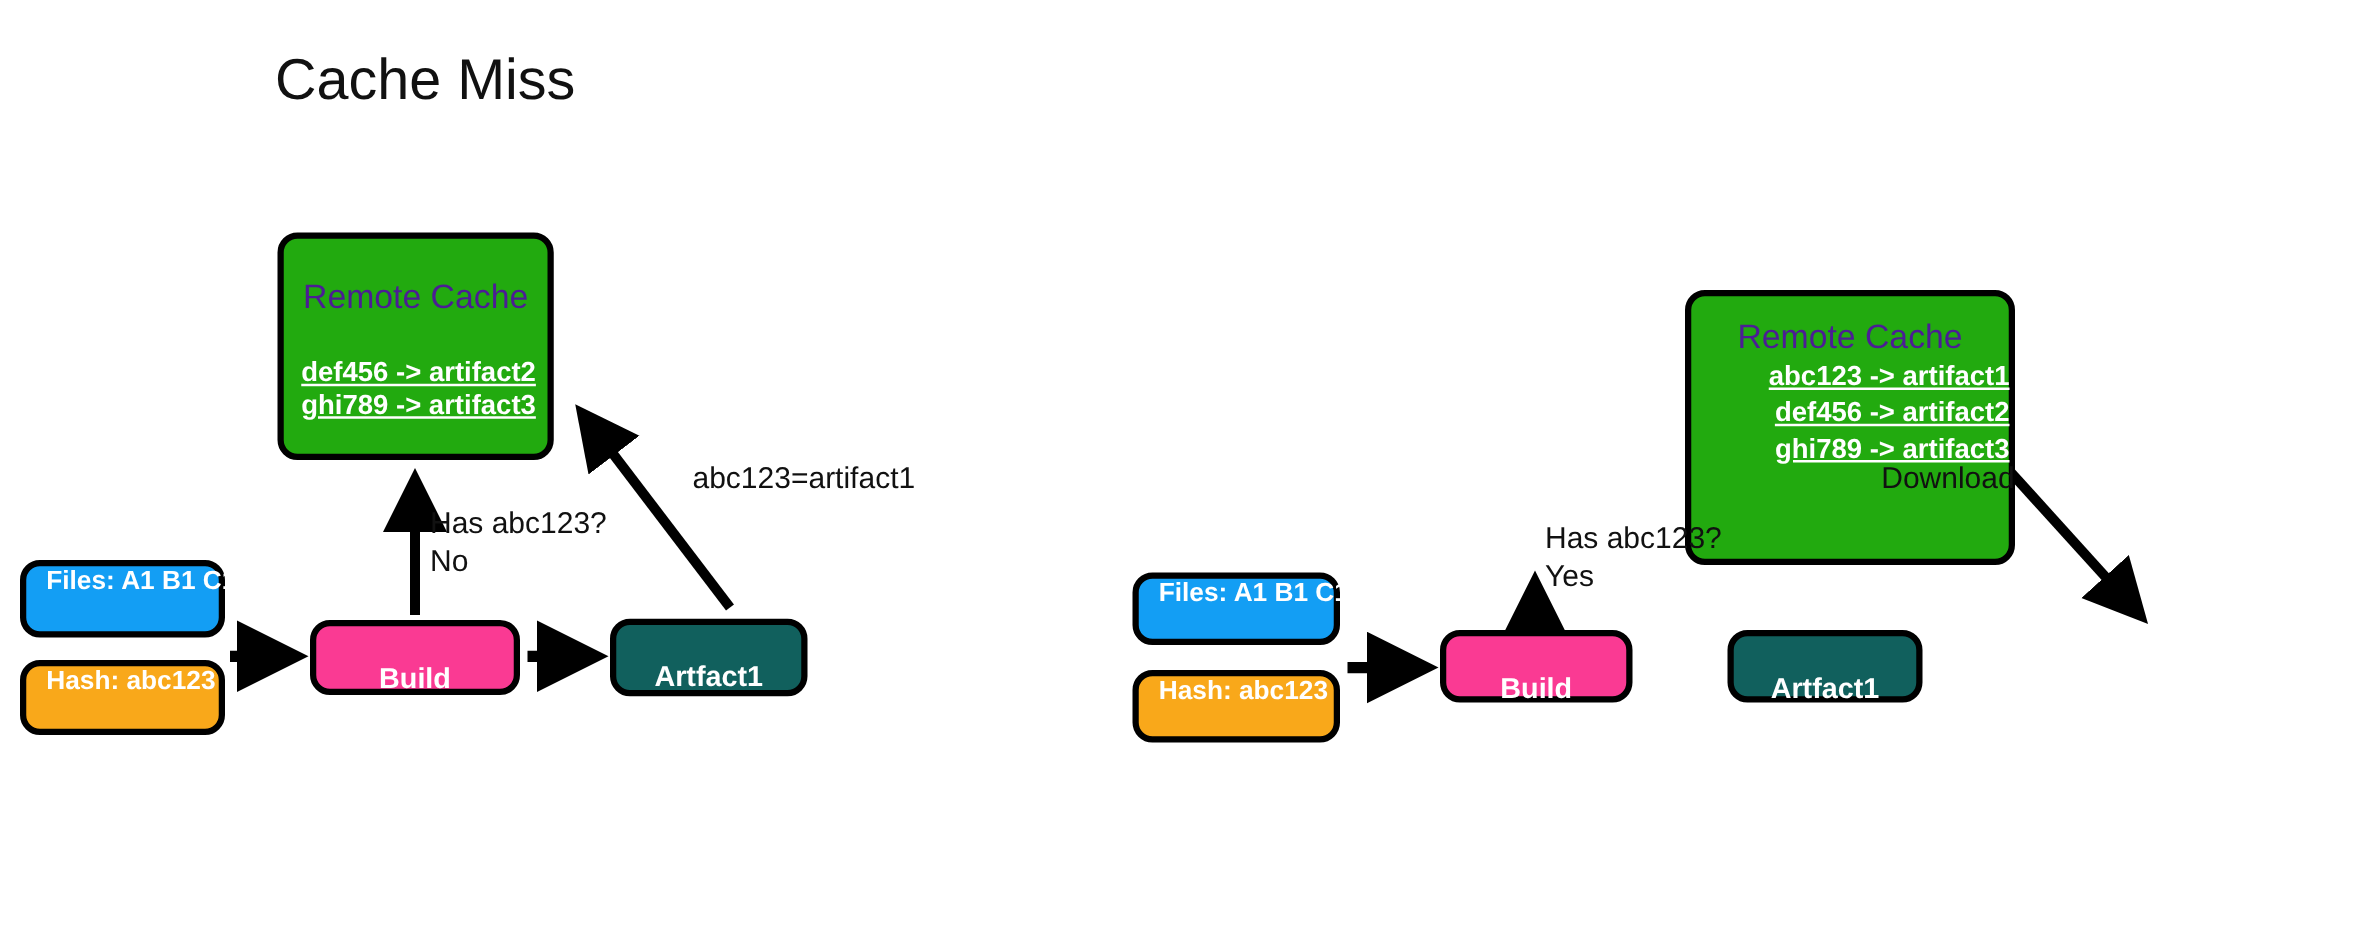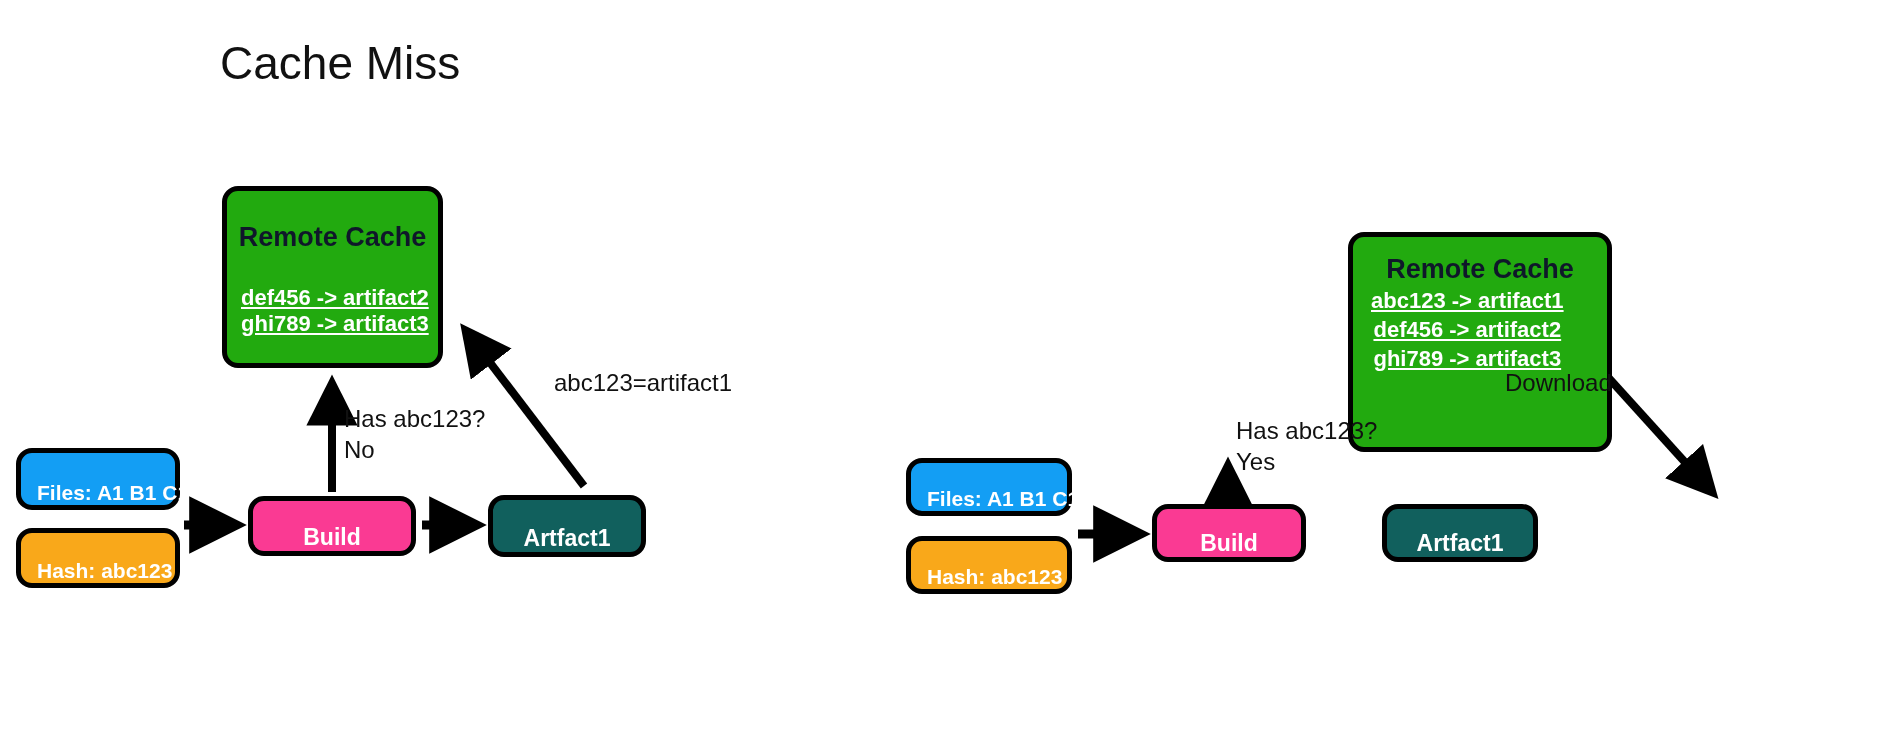--- a/index.html
+++ b/index.html
@@ -21,49 +21,49 @@
   }
 
   .node{
     position:absolute;
     box-sizing:border-box;
     border:5px solid #000000;
     border-radius:16px;
     display:flex;
     flex-direction:column;
     align-items:center;
-    justify-content:flex-end;
+    justify-content:flex-start;
     color:#ffffff;
     font-weight:bold;
     text-align:center;
   }
 
   .cache-title{
     font-size:27px;
-    font-weight:bold;
-    color:#0f172a;
+    font-weight:normal;
+    color:#4c1d95;
     line-height:1.05;
     white-space:nowrap;
   }
   .cache-line{
     font-size:22px;
     font-weight:bold;
     color:#ffffff;
     line-height:1.15;
     white-space:nowrap;
     text-decoration:underline;
   }
 
   .node-label{
     font-size:21px;
     font-weight:bold;
     color:#ffffff;
     white-space:nowrap;
   }
-  .node-label.big{font-size:23px;}
+  .node-label.big{font-size:23px;margin-top:28px;}
 
   .edge-label{
     position:absolute;
     font-size:24px;
     font-weight:400;
     color:#111111;
     line-height:1.28;
     white-space:pre;
   }
 
@@ -80,21 +80,21 @@
   #artfact-miss{left:488px;top:495px;width:158px;height:62px;background:#11605d;}
 
   #lbl-has-miss{left:344px;top:404px;}
   #lbl-upload-miss{left:538px;top:368px;margin-left:16px;}
 
   
   #title-hit{left:1132px;top:36px;}
   #cache-hit-box{left:1348px;top:232px;width:264px;height:220px;
       background:#22aa0f;justify-content:flex-start;padding-top:18px;}
   #cache-hit-box .cache-title{margin-bottom:4px;}
-  #cache-hit-box .cache-lines{text-align:center;padding-left:18px;align-self:flex-start;}
+  #cache-hit-box .cache-lines{text-align:right;padding-left:18px;align-self:flex-start;margin-left:44px;}
   #cache-hit-box .cache-line{line-height:1.30;}
 
   #files-hit{left:906px;top:458px;width:166px;height:58px;background:#139ef4;align-items:flex-start;padding-left:16px;}
   #hash-hit{left:906px;top:536px;width:166px;height:58px;background:#f9a81a;align-items:flex-start;padding-left:16px;}
   #build-hit{left:1152px;top:504px;width:154px;height:58px;background:#fa3a93;}
   #artfact-hit{left:1382px;top:504px;width:156px;height:58px;background:#11605d;}
 
   #lbl-has-hit{left:1236px;top:416px;}
   #lbl-download-hit{left:1505px;top:368px;}
 </style>

